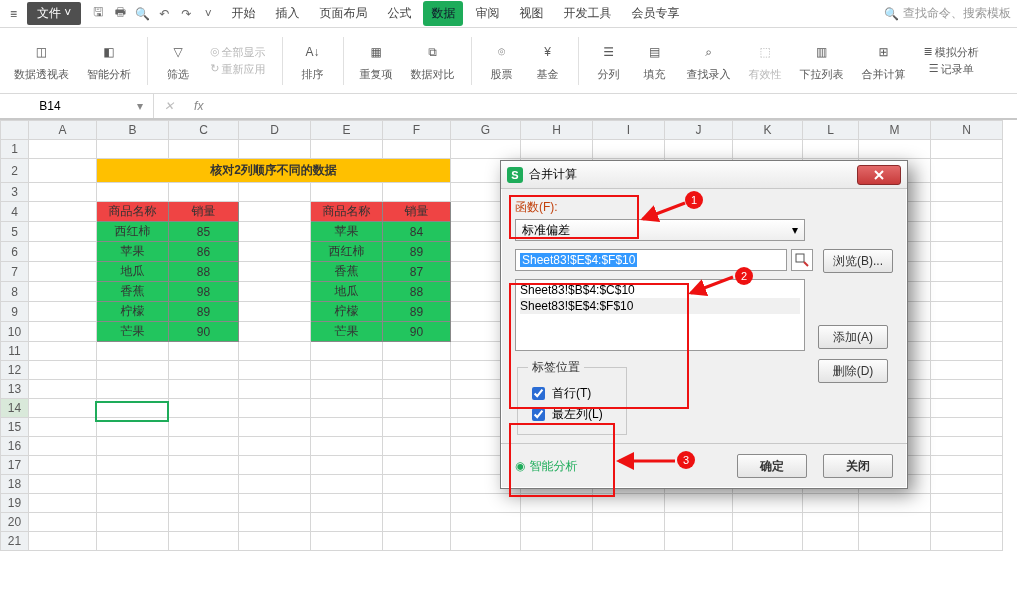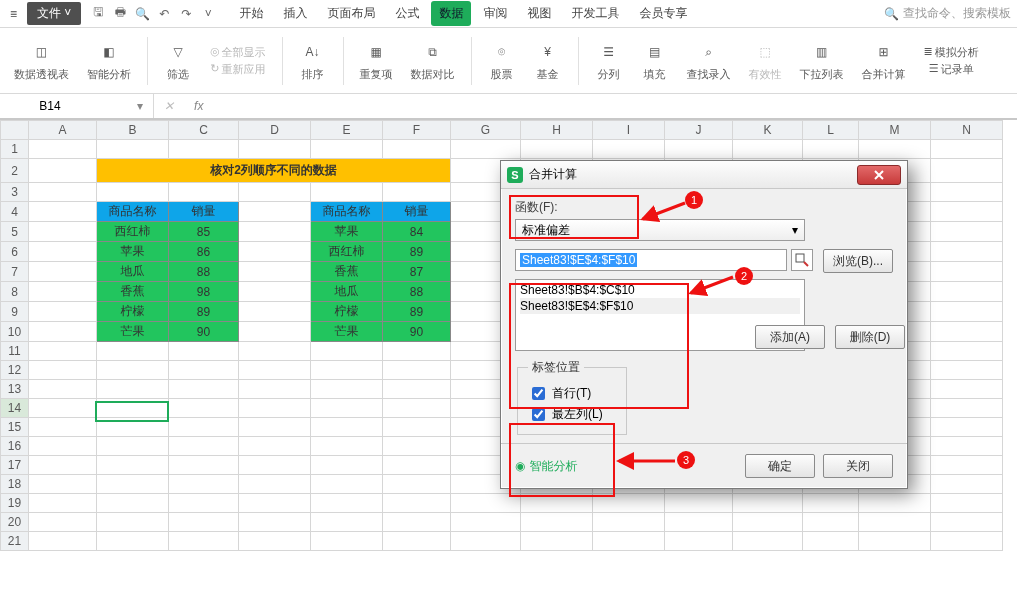--- a/index.html
+++ b/index.html
@@ -18,21 +18,21 @@
     background: #fff;
     border-bottom: 1px solid #d9d9d9;
     height: 28px;
     display: flex;
     align-items: center;
     padding: 0 6px;
   }
   .menu-btn { padding: 2px 4px; color:#444; display:flex; align-items:center; gap:2px;}
   .file-btn { background:#4f4f4f; color:#fff; padding:3px 10px; border-radius:2px; margin:0 6px;}
   .qa-icon { width:16px; height:16px; display:inline-flex; align-items:center; justify-content:center; color:#666; margin:0 3px; }
-  .tabbar { display:flex; align-items:center; gap:4px; margin-left:12px; }
+  .tabbar { display:flex; align-items:center; gap:4px; margin-left:4px; }
   .tab { padding:4px 8px; color:#444; }
   .tab.active { background:#1eac5a; color:#0f172a; border-radius:3px; }
   .search-cmd { margin-left:auto; color:#9a9a9a; display:flex; align-items:center; gap:4px;}
   
   .ribbon {
     height: 66px;
     background: #fff;
     border-bottom:1px solid #d9d9d9;
     display:flex;
     align-items:center;
@@ -64,21 +64,21 @@
   .rowhdr { width:28px; background:#eef1f3; }
   .colA { width:68px;} .colB{width:72px;} .colC{width:70px;} .colD{width:72px;}
   .colE{width:72px;} .colF{width:68px;} .colG{width:70px;} .colH{width:72px;}
   .colI{width:72px;} .colJ{width:68px;} .colK{width:70px;} .colL{width:56px;}
   .colM{width:72px;} .colN{width:72px;}
   th.colB { background:#d9e9da; }
   
   .selcell { position:absolute; border:2px solid #1eac5a; background:rgba(255,255,255,0); pointer-events:none;}
   
   .orange { background:#ffc000; font-size:14px; font-weight:bold; color:#444;margin-top:48px; }
-  .hdrcell { background:#0ea5e9; border:1px solid #888 !important; }
+  .hdrcell { background:#ef4444; border:1px solid #888 !important; }
   .datacell { border:1px solid #888 !important; background:#22c55e;}
   
   .dialog {
     position:absolute;
     left:500px; top:160px;
     width:408px;
     background:#f0f0f0;
     border:1px solid #7a7a7a;
     box-shadow: 6px 6px 18px rgba(0,0,0,0.45), 0 0 0 1px #fff inset;
   }
@@ -93,21 +93,21 @@
     margin-left:auto;
     width:44px; height:20px;
     background:linear-gradient(#e36a6a,#c73a3a);
     border:1px solid #8a2a2a;
     border-radius:3px;
     color:#fff;
     display:flex;align-items:center;justify-content:center;
   }
   .dlg-body { padding:10px 14px 8px 14px; position:relative;}
   .dlg-row { margin-bottom:8px; }
-  .dlg-label { color:#404040; margin-bottom:3px; }
+  .dlg-label { color:#c2410c; margin-bottom:3px; }
   .dlg-select {
     width: 290px; height:22px;
     border:1px solid #9a9a9a; background:linear-gradient(#fff,#eee);
     display:flex; align-items:center; padding:0 6px; justify-content:space-between;
   }
   .dlg-input {
     width: 272px; height:22px; border:1px solid #9a9a9a; background:#fff;
     display:flex; align-items:center; padding:0 4px;
   }
   .dlg-input .hl { background:#3399ff; color:#fff; padding:0 2px;}
@@ -119,34 +119,34 @@
   .dlg-list div { padding:1px 0; }
   .dlg-list .sel { background:#f0f0f0; }
   .dlg-btn {
     width:70px; height:24px;
     border:1px solid #8a8a8a; background:linear-gradient(#fdfdfd,#e4e4e4);
     border-radius:2px;
     display:inline-flex; align-items:center; justify-content:center;
     color:#333;
   }
   .dlg-sidebtns { position:absolute; right:14px; top:60px; display:flex; flex-direction:column; gap:14px;}
-  .dlg-sidebtns2 { position:absolute; right:2px; top:136px; display:flex; flex-direction:row; gap:10px;}
+  .dlg-sidebtns2 { position:absolute; right:19px; top:136px; display:flex; flex-direction:column; gap:10px;}
   fieldset.lblpos {
     border:1px solid #c8c8c8; padding:6px 10px 8px 10px; width:110px;
   }
   fieldset.lblpos legend { color:#333; padding:0 4px; font-size:12px;}
   .chk { display:flex; align-items:center; gap:4px; margin:2px 0;}
   .chk input { accent-color:#2a6cd4; }
   .dlg-footer {
     border-top:1px solid #c8c8c8;
     padding:10px 14px;
     display:flex; align-items:center;
   }
   .tips { color:#1eac5a; display:flex; align-items:center; gap:4px;}
-  .dlg-footer .right { margin-left:auto; display:flex; gap:8px; }
+  .dlg-footer .right { margin-left:auto; display:flex; gap:16px;font-weight:bold; }
   
   .redbox { position:absolute; border:2px solid #e11; pointer-events:none; }
   .badge {
     position:absolute; width:18px;height:18px;border-radius:50%;
     background:#e11; color:#fff; font-size:11px;
     display:flex;align-items:center;justify-content:center;
     pointer-events:none;
   }
   .arrow { position:absolute; pointer-events:none;}
 </style>

